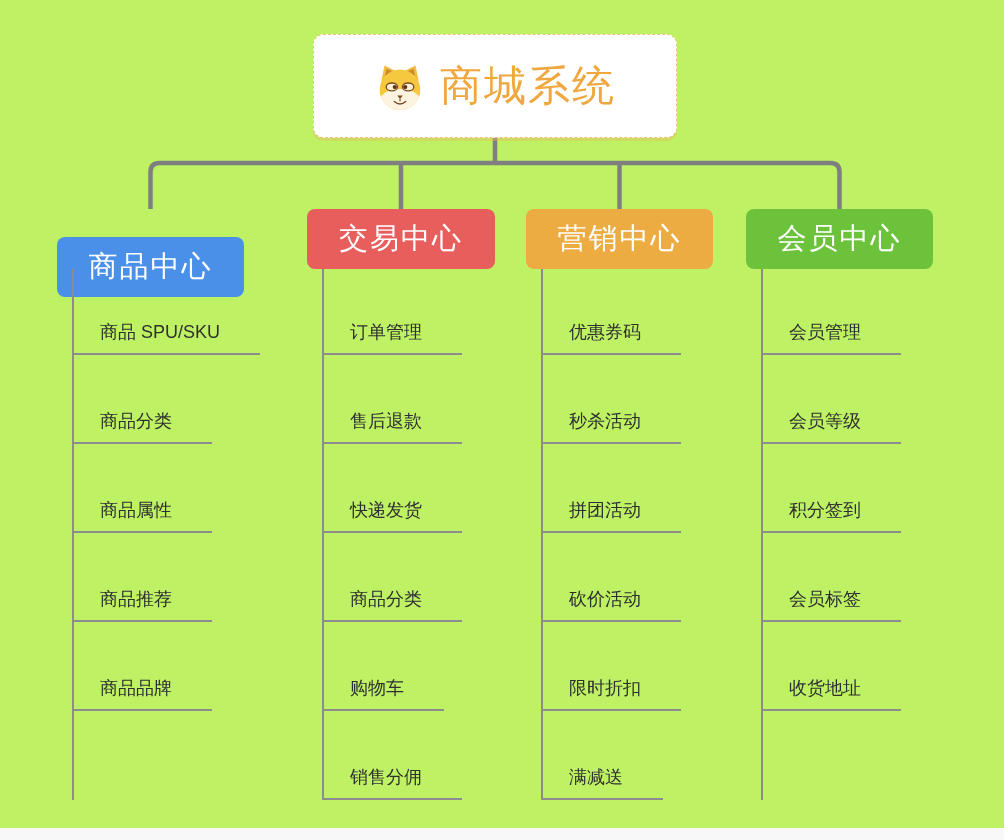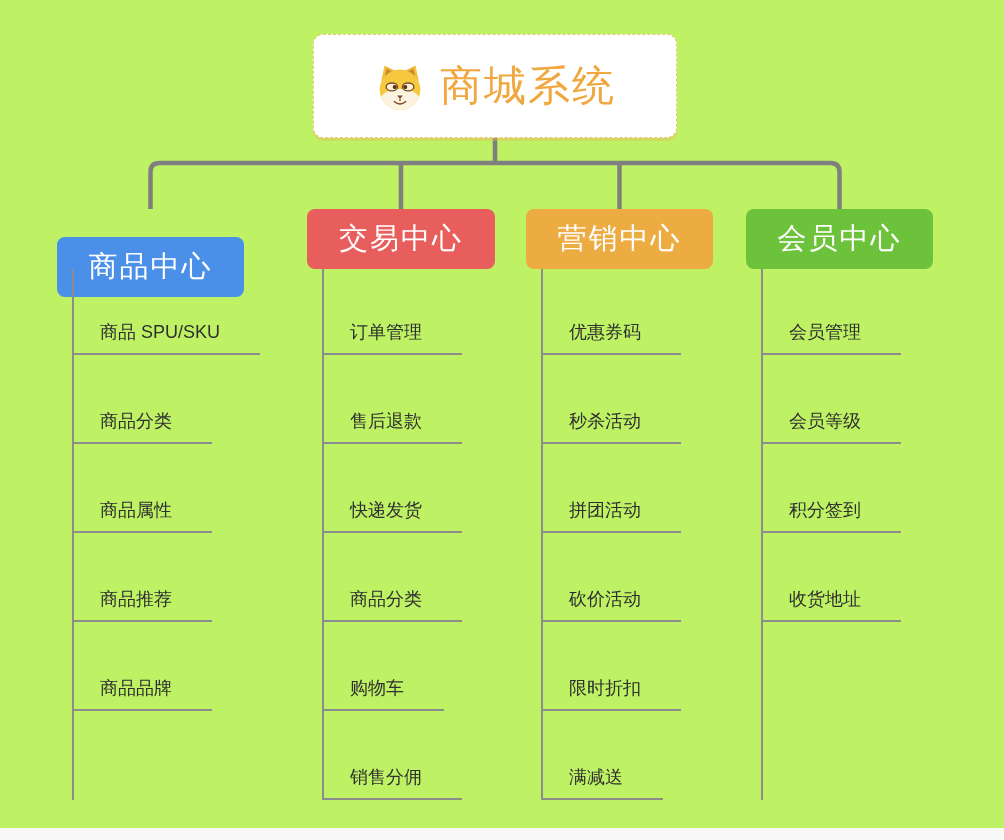--- a/index.html
+++ b/index.html
@@ -153,18 +153,19 @@
 
   <div class="branch" style="left: 746px; width: 187px;">
     <div class="branch-button" style="background: rgb(109, 194, 60);">
       <span>会员中心</span>
     </div>
     <div class="trunk"></div>
     <div class="items">
           <div class="item">会员管理</div>
           <div class="item">会员等级</div>
           <div class="item">积分签到</div>
+          <div class="item">会员标签</div>
           <div class="item">收货地址</div>
         </div>
   </div>
 </div>
 
 </div>
 
 </body></html>

